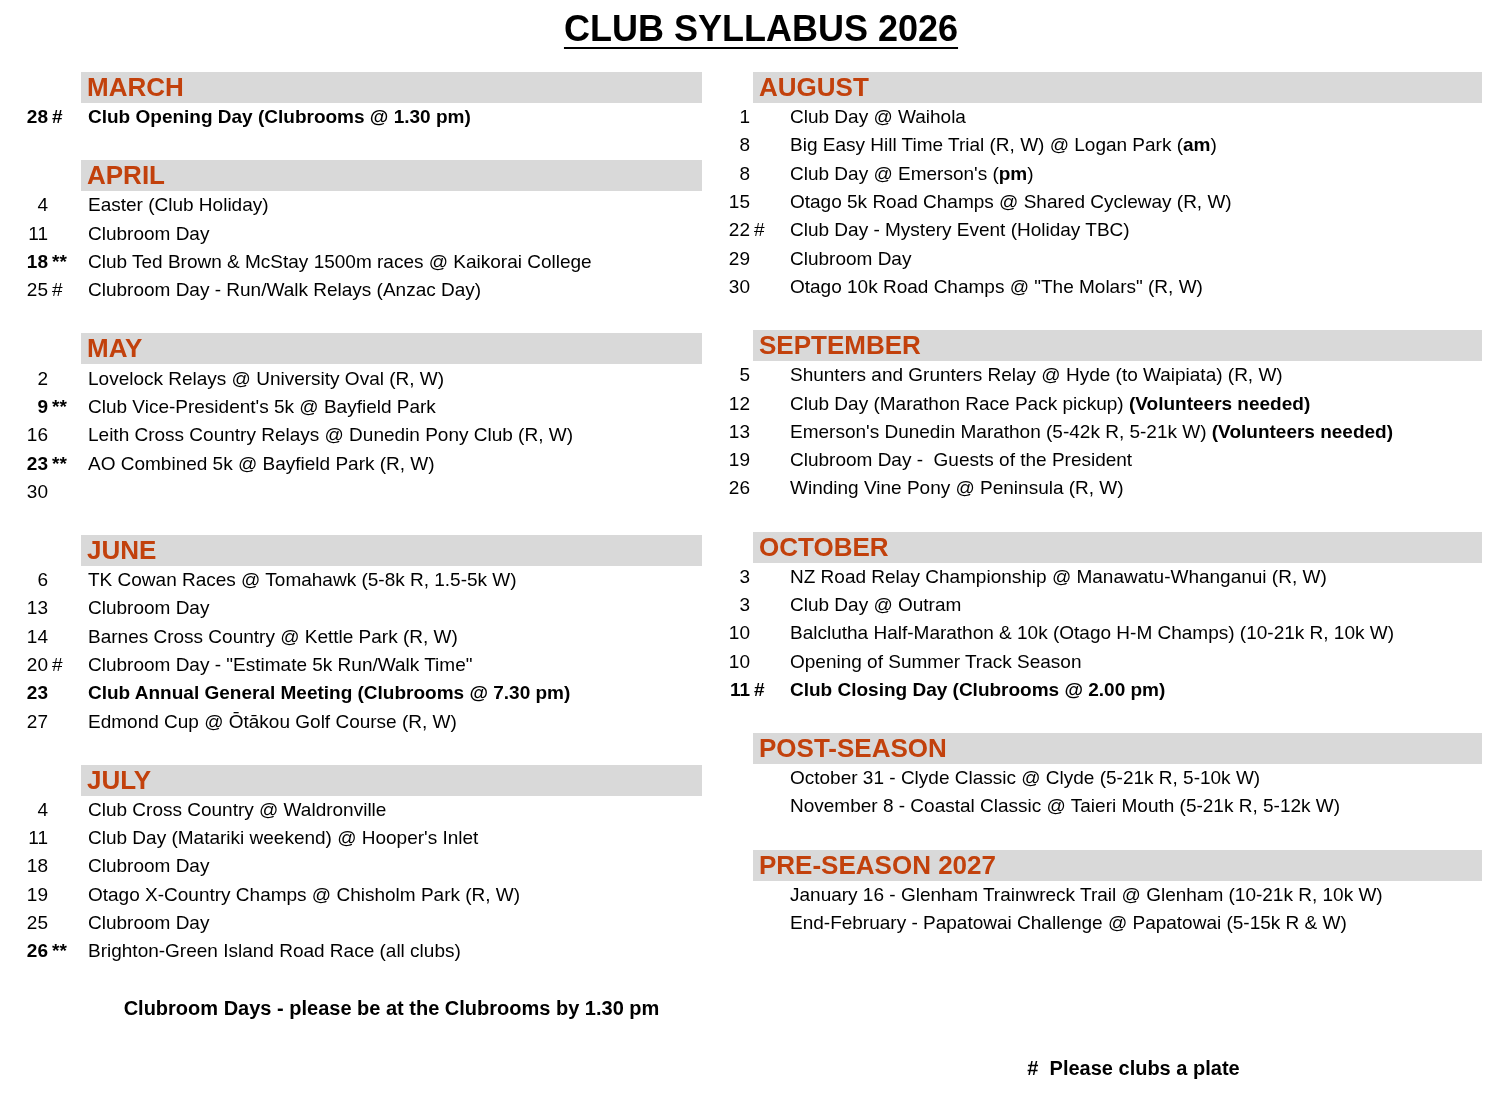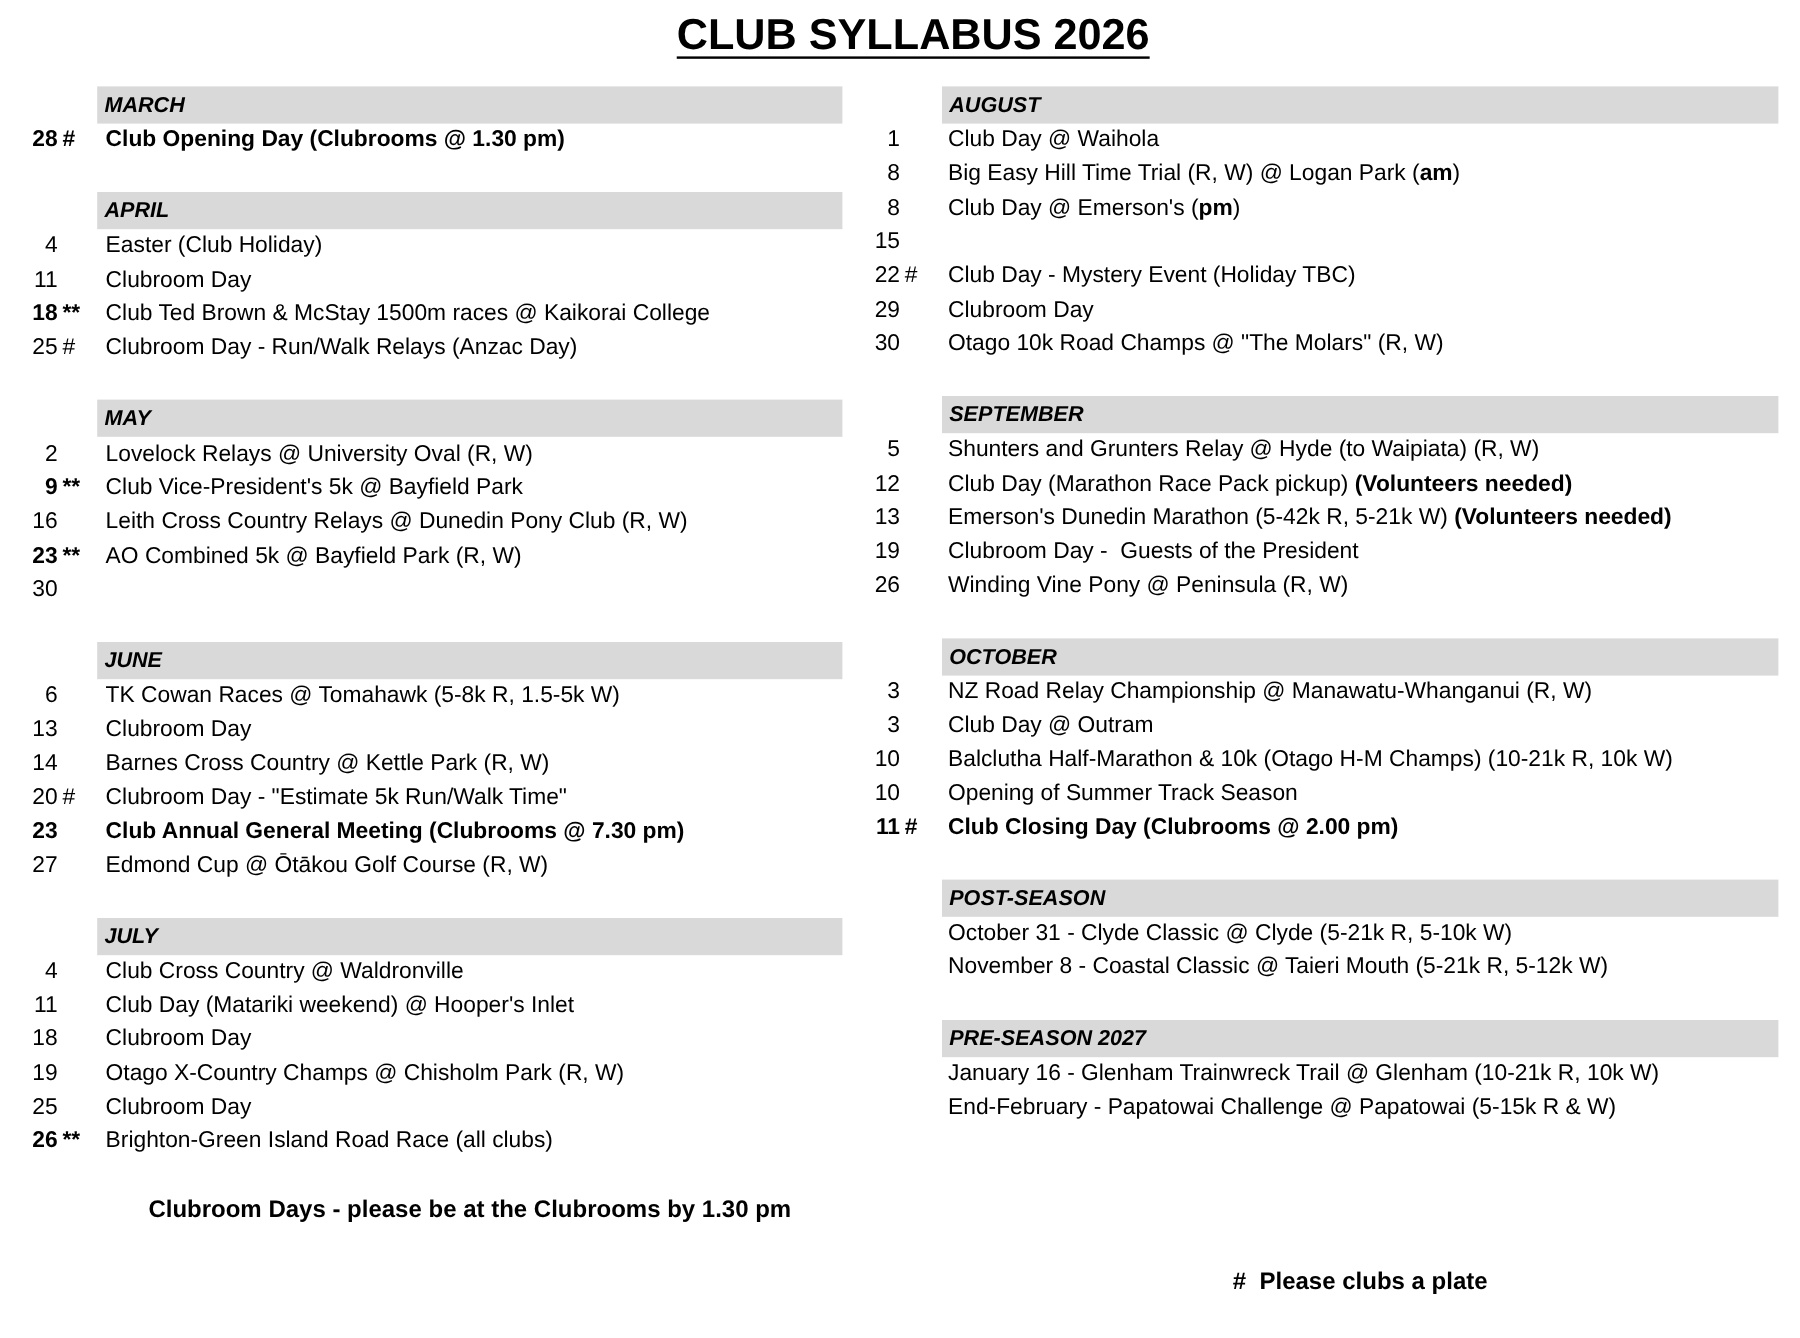--- a/index.html
+++ b/index.html
@@ -20,25 +20,24 @@
   .cols{display:flex;margin-top:22px;align-items:flex-start;}
   .col-left{width:702px;flex:none;}
   .col-right{width:798px;flex:none;}
   .col section{margin-top:29px;}
   .col section:first-child{margin-top:0;}
   .bar{
     height:31px;background:#d9d9d9;
     display:flex;align-items:center;
   }
   .col-left .bar{margin-left:81px;margin-right:0;}
-  .col-right .bar{margin-left:83px;margin-right:18px;}
+  .col-right .bar{margin-left:51px;margin-right:18px;}
   .month-label{
-    color:#000000;font-weight:bold;font-size:18px;
+    color:#c2410c;font-weight:bold;font-size:26px;
     padding-left:6px;
-    font-style:italic;
   }
   .row{
     height:28.3px;display:flex;align-items:center;
     font-size:19px;padding-left:18px;white-space:pre;
   }
   .num{width:30px;flex:none;text-align:right;}
   .marker{width:18px;flex:none;padding-left:4px;}
   .event{padding-left:18px;}
   .notes{display:flex;margin-top:27px;font-weight:bold;font-size:20px;}
   .note-left{
@@ -107,21 +106,21 @@
         </section>
       </div>
     <div class="col col-right" id="col-right">
         <section>
           <div class="bar">
             <span class="month-label">AUGUST</span>
           </div>
           <div class="row"><span class="num">1</span><span class="marker"></span><span class="event"><span>Club Day @ Waihola</span></span></div>
           <div class="row"><span class="num">8</span><span class="marker"></span><span class="event"><span>Big Easy Hill Time Trial (R, W) @ Logan Park (</span><span class="b">am</span><span>)</span></span></div>
           <div class="row"><span class="num">8</span><span class="marker"></span><span class="event"><span>Club Day @ Emerson's (</span><span class="b">pm</span><span>)</span></span></div>
-          <div class="row"><span class="num">15</span><span class="marker"></span></div>
+          <div class="row"><span class="num">15</span><span class="marker"></span><span class="event"><span>Otago 5k Road Champs @ Shared Cycleway (R, W)</span></span></div>
           <div class="row"><span class="num">22</span><span class="marker">#</span><span class="event"><span>Club Day - Mystery Event (Holiday TBC)</span></span></div>
           <div class="row"><span class="num">29</span><span class="marker"></span><span class="event"><span>Clubroom Day</span></span></div>
           <div class="row"><span class="num">30</span><span class="marker"></span><span class="event"><span>Otago 10k Road Champs @ "The Molars" (R, W)</span></span></div>
         </section>
         <section>
           <div class="bar">
             <span class="month-label">SEPTEMBER</span>
           </div>
           <div class="row"><span class="num">5</span><span class="marker"></span><span class="event"><span>Shunters and Grunters Relay @ Hyde (to Waipiata) (R, W)</span></span></div>
           <div class="row"><span class="num">12</span><span class="marker"></span><span class="event"><span>Club Day (Marathon Race Pack pickup) </span><span class="b">(Volunteers needed)</span></span></div>

